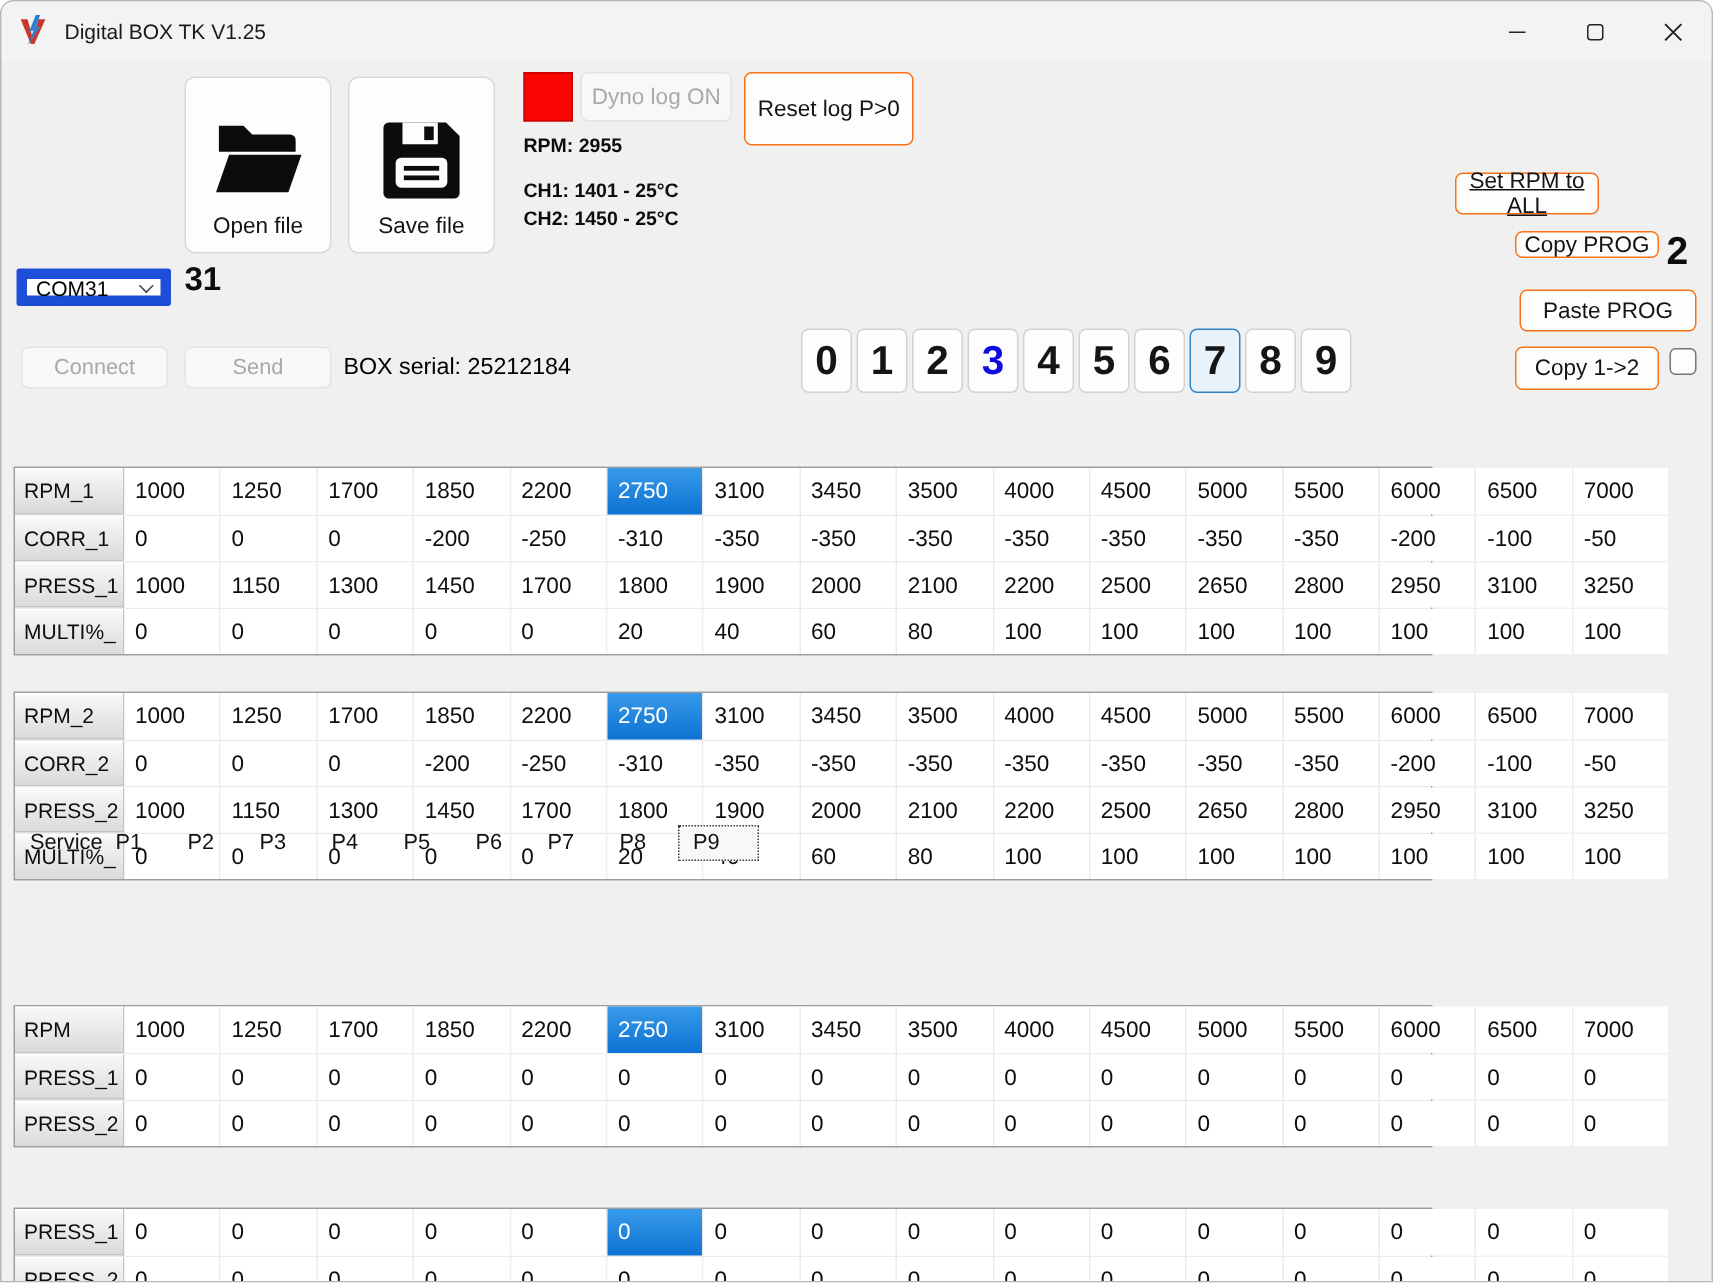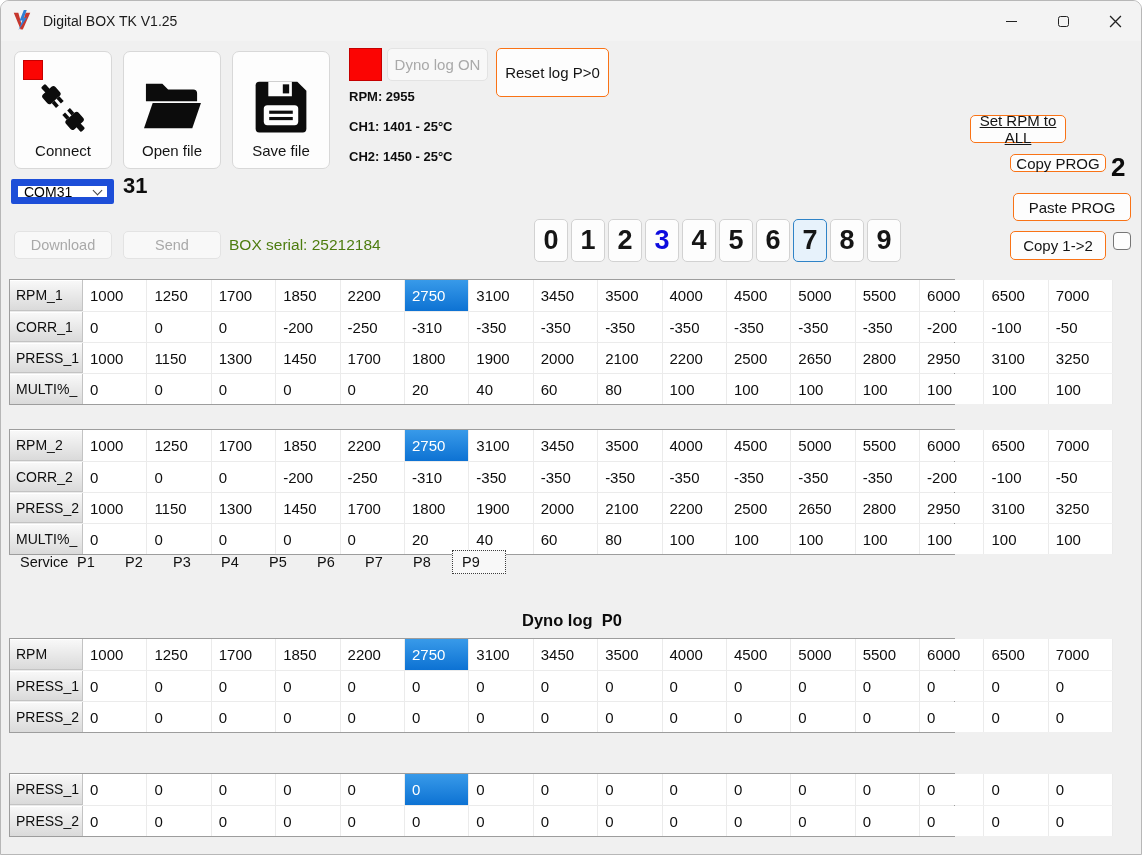--- a/index.html
+++ b/index.html
@@ -29,33 +29,33 @@
   
   .telem { position:absolute; left:348px; font-size:13px; font-weight:bold; color:#0d0d0d; }
   .bignum { position:absolute; font-size:26px; font-weight:bold; color:#0d0d0d; }
   
   .combo { position:absolute; left:10px; top:178px; width:103px; height:25px; background:#fff;
            border:7px solid #1d4ed8; border-radius:2px; display:flex; align-items:center; font-size:14px; cursor:pointer; }
   .combo .val { padding-left:6px; flex:1; }
   .combo .chev { width:20px; display:flex; justify-content:center; }
   .chev i { width:7px; height:7px; border-right:1.4px solid #444; border-bottom:1.4px solid #444;
             transform:rotate(45deg); margin-top:-3px; }
-  .serial { position:absolute; left:228px; top:235px; font-size:15.5px; color:#4d7c0f; }
+  .serial { position:absolute; left:228px; top:235px; font-size:15.5px; color:#000000; }
   
   .numrow { position:absolute; left:533px; top:218px; display:flex; gap:3px; }
   .numbtn { width:34px; height:43px; background:#fdfdfd; border:1px solid #d2d2d2; border-radius:5px;
             font-family:"Liberation Sans",sans-serif; font-size:27px; font-weight:bold; color:#151515;
             display:flex; align-items:center; justify-content:center; cursor:pointer; }
   .numbtn.blue { color:#0d0bdf; }
   .numbtn.focused { background:#e7f2fb; border:1px solid #2f83c7; }
   
   .checkbox { position:absolute; left:1112px; top:231px; width:18px; height:18px; background:#fdfdfd;
               border:1px solid #767676; border-radius:4px; cursor:pointer; }
   
-  .grid { position:absolute; left:8px; width:946px; background:#fff; border:1px solid #9d9d9d; }
+  .grid { position:absolute; left:8px; width:946px; background:#fff; border:1px solid #9d9d9d;margin-top:32px; }
   .trow { display:flex; height:31px; }
   .trow + .trow { border-top:1px solid #ebebeb; }
   .tlabel { flex:0 0 73px; background:linear-gradient(#f9f9f9,#dadada); border-right:1px solid #c3c3c3;
             border-bottom:1px solid #c3c3c3; box-shadow:inset 0 1px 0 #fff; display:flex; align-items:center;
             padding-left:6px; font-size:14px; color:#0e0e0e; cursor:pointer; }
   .trow:last-child .tlabel { border-bottom:none; }
   .tcell { flex:0 0 64.4px; border-right:1px solid #ebebeb; display:flex; align-items:center;
            padding-left:7px; font-size:15px; color:#0e0e0e; background:#fff; cursor:cell; }
   .tcell.hl { background:linear-gradient(180deg,#389ae9,#0d72d3); color:#fff; }
   .tfill { flex:1; background:#fff; }
@@ -92,38 +92,20 @@
           <div class="max-glyph"></div>
         </div>
       <div class="wc">
         <svg width="13" height="13" viewBox="0 0 12 12">
             <path d="M1 1 L11 11 M11 1 L1 11" stroke="#222" stroke-width="1.2" fill="none"></path>
           </svg>
       </div>
     </div>
   </div>
 
-  <div class="bigbtn" style="left:13px; top:50px;">
-    <div class="redsq-s"></div>
-    <div class="icon">
-      <svg class="blk" width="60" height="60" viewBox="0 0 64 64">
-        <g transform="rotate(-42 32 32)">
-          <rect x="29" y="0" width="6" height="8" rx="1.5"></rect>
-          <rect x="23" y="7" width="18" height="13" rx="3"></rect>
-          <rect x="26.5" y="20" width="4" height="7"></rect>
-          <rect x="33.5" y="20" width="4" height="7"></rect>
-          <rect x="26.5" y="37" width="4" height="7"></rect>
-          <rect x="33.5" y="37" width="4" height="7"></rect>
-          <rect x="23" y="44" width="18" height="13" rx="3"></rect>
-          <rect x="29" y="56" width="6" height="8" rx="1.5"></rect>
-        </g>
-      </svg>
-    </div>
-    <span class="lab">Connect</span>
-  </div>
 
   <div class="bigbtn" style="left:231px; top:50px;">
     <div class="icon">
       <svg width="58" height="58" viewBox="0 0 64 64">
         <path d="M8 4 h42 l10 10 v42 a4 4 0 0 1 -4 4 H8 a4 4 0 0 1 -4 -4 V8 a4 4 0 0 1 4 -4 Z" fill="#0c0c0c"></path>
         <path d="M18 4 h26 v16 h-26 Z" fill="#fdfdfd"></path>
         <rect x="34" y="7" width="7" height="10" fill="#0c0c0c"></rect>
         <rect x="13" y="30" width="38" height="22" rx="4" fill="#fdfdfd"></rect>
         <rect x="19" y="36" width="26" height="3.5" fill="#0c0c0c"></rect>
         <rect x="19" y="43" width="26" height="3.5" fill="#0c0c0c"></rect>
@@ -141,38 +123,38 @@
     </div>
     <span class="lab">Open file</span>
   </div>
 
   <div class="redsq" style="left:348px; top:47px;"></div>
   <button class="btn disabled" style="left:386px; top:47px; width:101px; height:33px;">Dyno log ON</button>
   <button class="btn" style="left:495px; top:47px; width:113px; height:49px;">Reset log P&gt;0</button>
 
   <div class="telem" style="top:88px;">RPM: 2955</div>
   <div class="telem" style="top:118px;">CH1: 1401 - 25°C</div>
-  <div class="telem" style="top:148px;">CH2: 1450 - 25°C</div>
+  <div class="telem" style="top:137px;">CH2: 1450 - 25°C</div>
 
   <button class="btn" style="left:969px; top:114px; width:96px; height:28px;text-decoration:underline;">Set RPM to ALL</button>
   <button class="btn" style="left:1009px; top:153px; width:96px;  height:18px;">Copy PROG</button>
   <div class="bignum" style="left:1110px; top:151px;">2</div>
   <button class="btn" style="left:1012px; top:192px; width:118px; height:28px;">Paste PROG</button>
   <button class="btn" style="left:1009px; top:230px; width:96px;  height:29px;">Copy 1-&gt;2</button>
   <div class="checkbox"></div>
 
   <div class="combo">
     <span class="val">COM31</span>
     <span class="chev">
         <i></i>
       </span>
   </div>
   <div class="bignum" style="left:122px; top:172px; font-size:22px;">31</div>
 
-  <button class="btn disabled" style="left:13px;  top:230px; width:98px; height:28px; font-size:14.5px;">Download</button>
+  <button class="btn disabled" style="left:13px;  top:230px; width:98px; height:28px; font-size:14.5px;">Connect</button>
   <button class="btn disabled" style="left:122px; top:230px; width:98px; height:28px; font-size:14.5px;">Send</button>
   <div class="serial">BOX serial: 25212184</div>
 
   <div class="numrow">
       <button class="numbtn">0</button>
       <button class="numbtn">1</button>
       <button class="numbtn">2</button>
       <button class="numbtn blue">3</button>
       <button class="numbtn">4</button>
       <button class="numbtn">5</button>
@@ -353,21 +335,20 @@
       <div class="tab">P2</div>
       <div class="tab">P3</div>
       <div class="tab">P4</div>
       <div class="tab">P5</div>
       <div class="tab">P6</div>
       <div class="tab">P7</div>
       <div class="tab">P8</div>
       <div class="tab selected">P9</div>
     </div>
 
-  <div class="dynotitle" style="top:610px;">Dyno log  P0</div>
   <div class="grid" style="top:637px;">
       <div class="trow">
         <div class="tlabel">RPM</div>
         <div class="tcell">1000</div>
         <div class="tcell">1250</div>
         <div class="tcell">1700</div>
         <div class="tcell">1850</div>
         <div class="tcell">2200</div>
         <div class="tcell hl">2750</div>
         <div class="tcell">3100</div>

